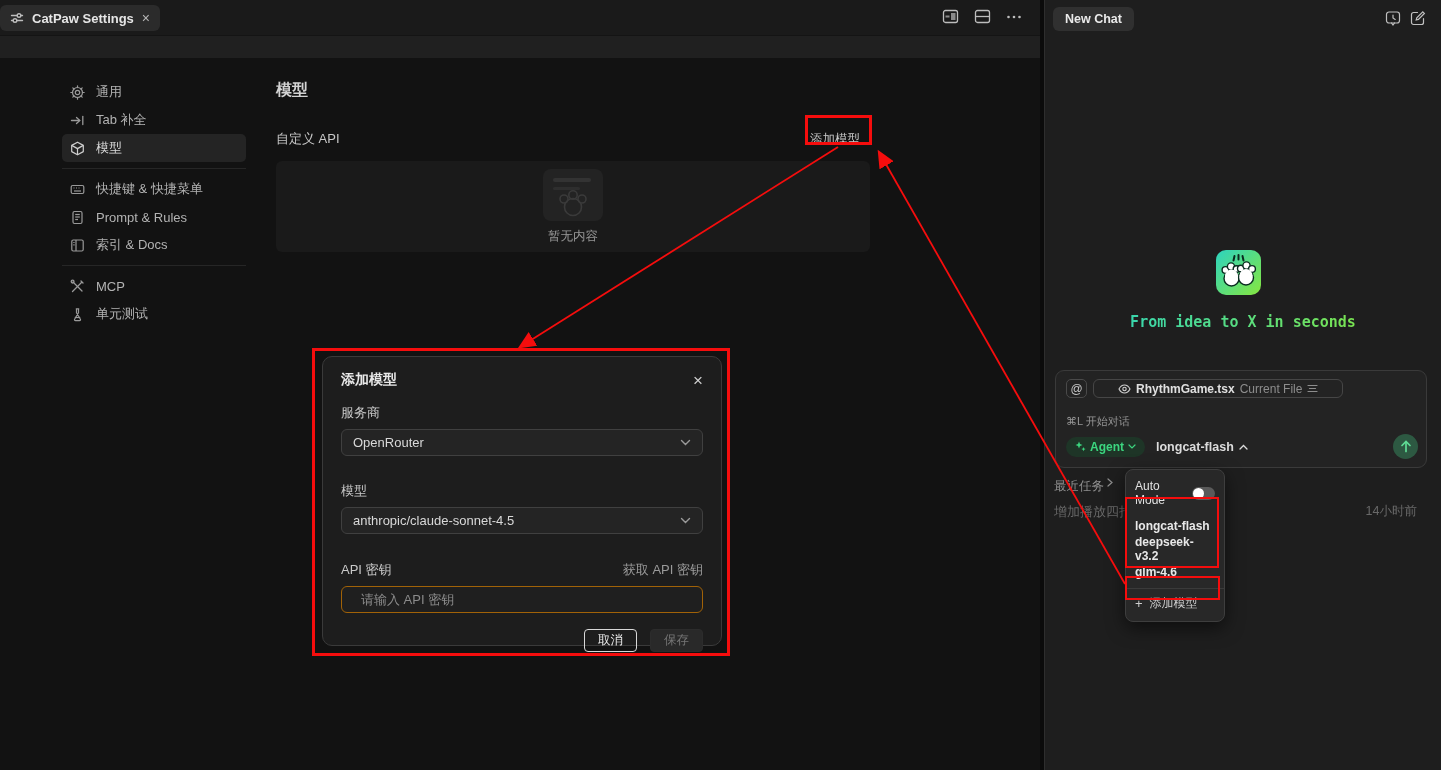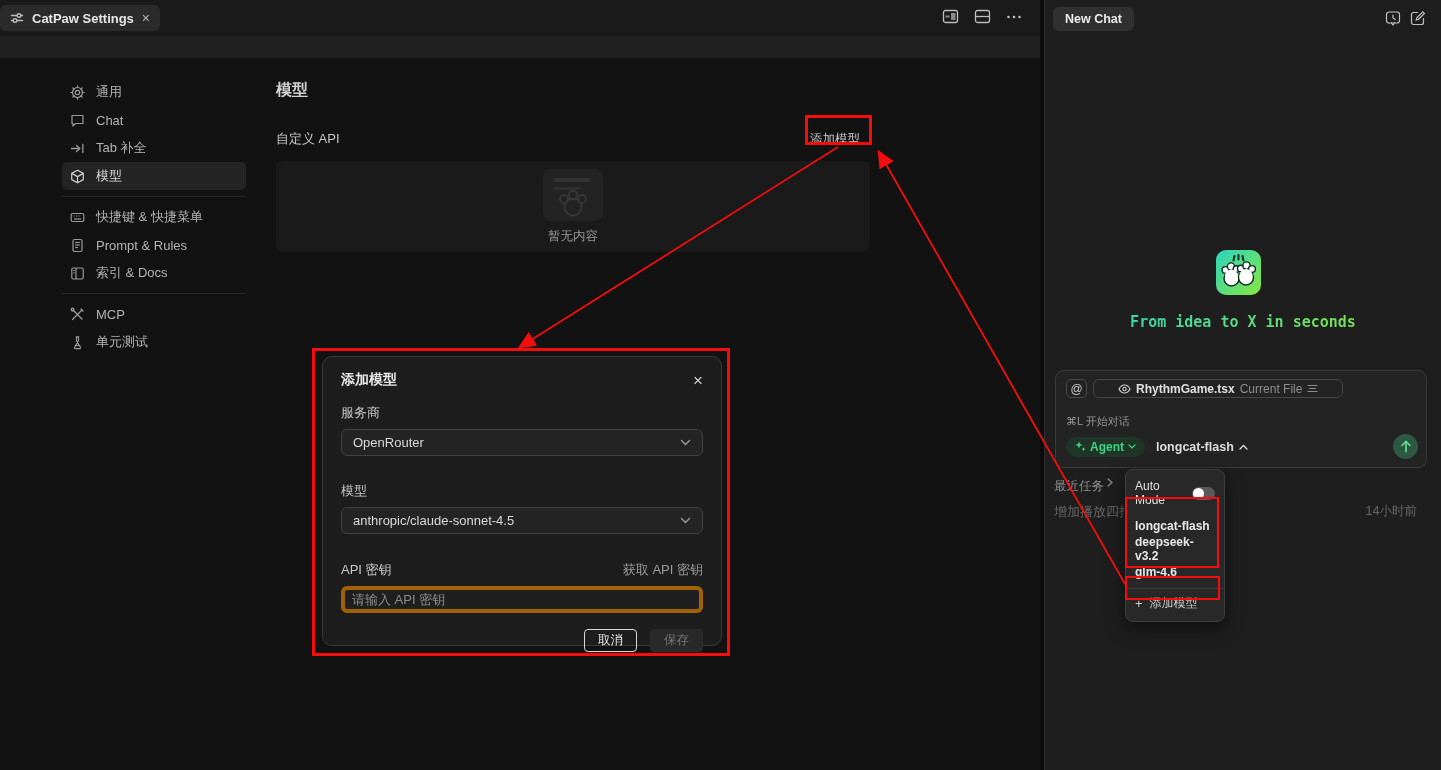--- a/index.html
+++ b/index.html
@@ -45,22 +45,22 @@
   .modal-head { display:flex; justify-content:space-between; align-items:center; }
   .modal-title { font-size:14px; font-weight:700; color:#e9e9e9; }
   .modal-close { font-size:17px; color:#cfcfcf; cursor:pointer; line-height:1; }
   .field-label { margin-top:15px; font-size:13px; color:#c9c9c9; }
   .select { margin-top:7px; height:27px; background:#242424; border:1px solid #404040; border-radius:6px;
             display:flex; align-items:center; justify-content:space-between; padding:0 11px; cursor:pointer; }
   .select .val { font-size:13px; color:#d9d9d9; }
   .select .chev { color:#9a9a9a; }
   .apikey-row { margin-top:17px; display:flex; justify-content:space-between; align-items:center; }
   .get-key { font-size:13px; color:#9a9a9a; cursor:pointer; }
-  .key-input { margin-top:7px; width:100%; height:27px; background:#1f1f1f; border:4px solid #a16207; border-radius:6px;
-               padding:0 7px; font-size:13px; color:#ddd; font-family:inherit; outline:none; }
+  .key-input { margin-top:7px; width:100%; height:27px; background:#1f1f1f; border:1px solid #a16207; border-radius:6px;
+               padding:0 19px; font-size:13px; color:#ddd; font-family:inherit; outline:none; }
   .key-input::placeholder { color:#8b8b8b; }
   .btn-row { margin-top:16px; display:flex; justify-content:flex-end; gap:13px; }
   .btn { height:23px; padding:0 13px; border-radius:4px; font-size:12.5px; display:flex; align-items:center; cursor:pointer; }
   .btn.cancel { border:1px solid #d8d8d8; color:#ececec; background:transparent; }
   .btn.save { border:1px solid #2c2c2c; background:#292929; color:#757575; }
 
   
   .divider { position:absolute; left:1040px; top:0; width:4px; height:770px; background:#0b0b0b; }
   .panel { position:absolute; left:1044px; top:0; width:397px; height:770px; background:#1e1e1e; border-left:1px solid #2e2e2e; }
   .panel-tab { position:absolute; left:8px; top:7px; background:#303030; border-radius:6px; padding:5px 12px;
@@ -176,28 +176,20 @@
               <line x1="7.5" y1="12.4" x2="7.5" y2="14.2"></line>
               <line x1="0.8" y1="7.5" x2="2.6" y2="7.5"></line>
               <line x1="12.4" y1="7.5" x2="14.2" y2="7.5"></line>
               <line x1="2.8" y1="2.8" x2="4" y2="4"></line>
               <line x1="11" y1="11" x2="12.2" y2="12.2"></line>
               <line x1="12.2" y1="2.8" x2="11" y2="4"></line>
               <line x1="4" y1="11" x2="2.8" y2="12.2"></line>
             </svg>
           </span>
         <span>通用</span>
-      </div>
-      <div class="side-item">
-        <span class="ico">
-            <svg width="15" height="15" viewBox="0 0 15 15" fill="none" stroke="currentColor" stroke-width="1.2" stroke-linejoin="round">
-              <path d="M2 2.5 h11 v8 h-7.5 l-2.5 2.5 v-2.5 h-1 z"></path>
-            </svg>
-          </span>
-        <span>Chat</span>
       </div>
       <div class="side-item">
         <span class="ico">
             <svg width="15" height="15" viewBox="0 0 15 15" fill="none" stroke="currentColor" stroke-width="1.3" stroke-linecap="round">
               <line x1="1.5" y1="7.5" x2="9.5" y2="7.5"></line>
               <path d="M6.5 4.5 L9.8 7.5 L6.5 10.5" fill="none"></path>
               <line x1="12.8" y1="3.5" x2="12.8" y2="11.5"></line>
             </svg>
           </span>
         <span>Tab 补全</span>

